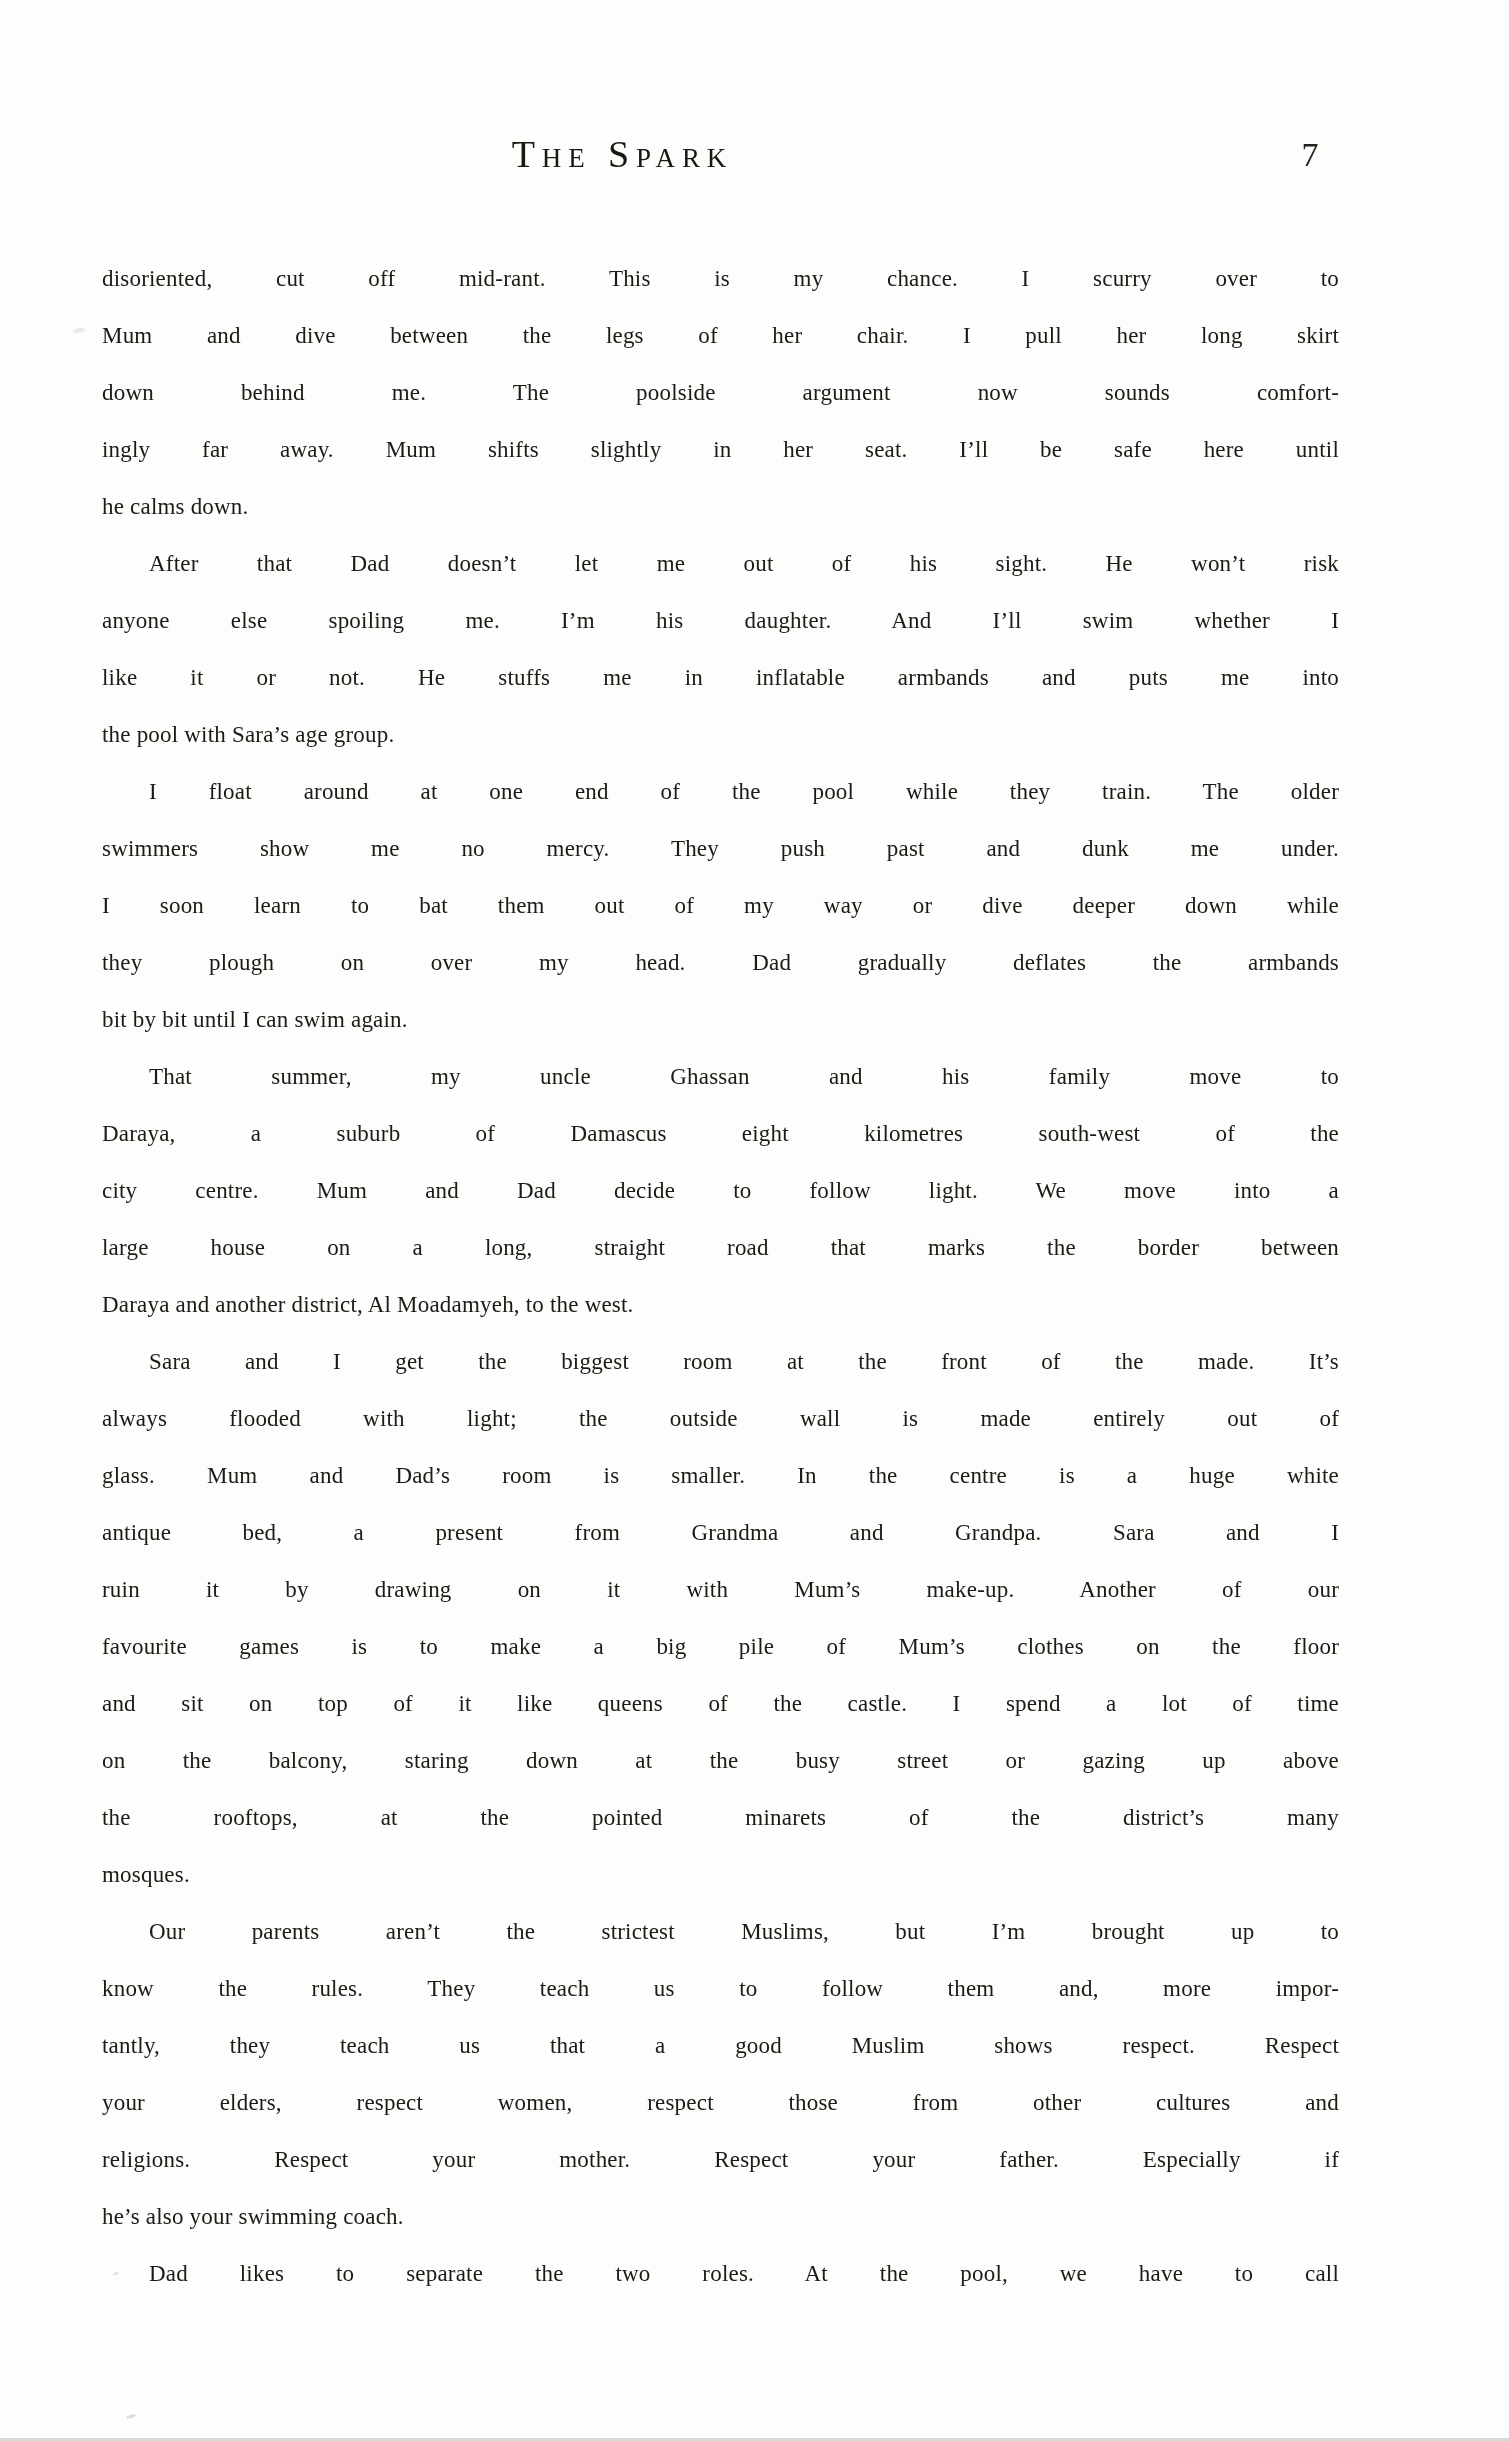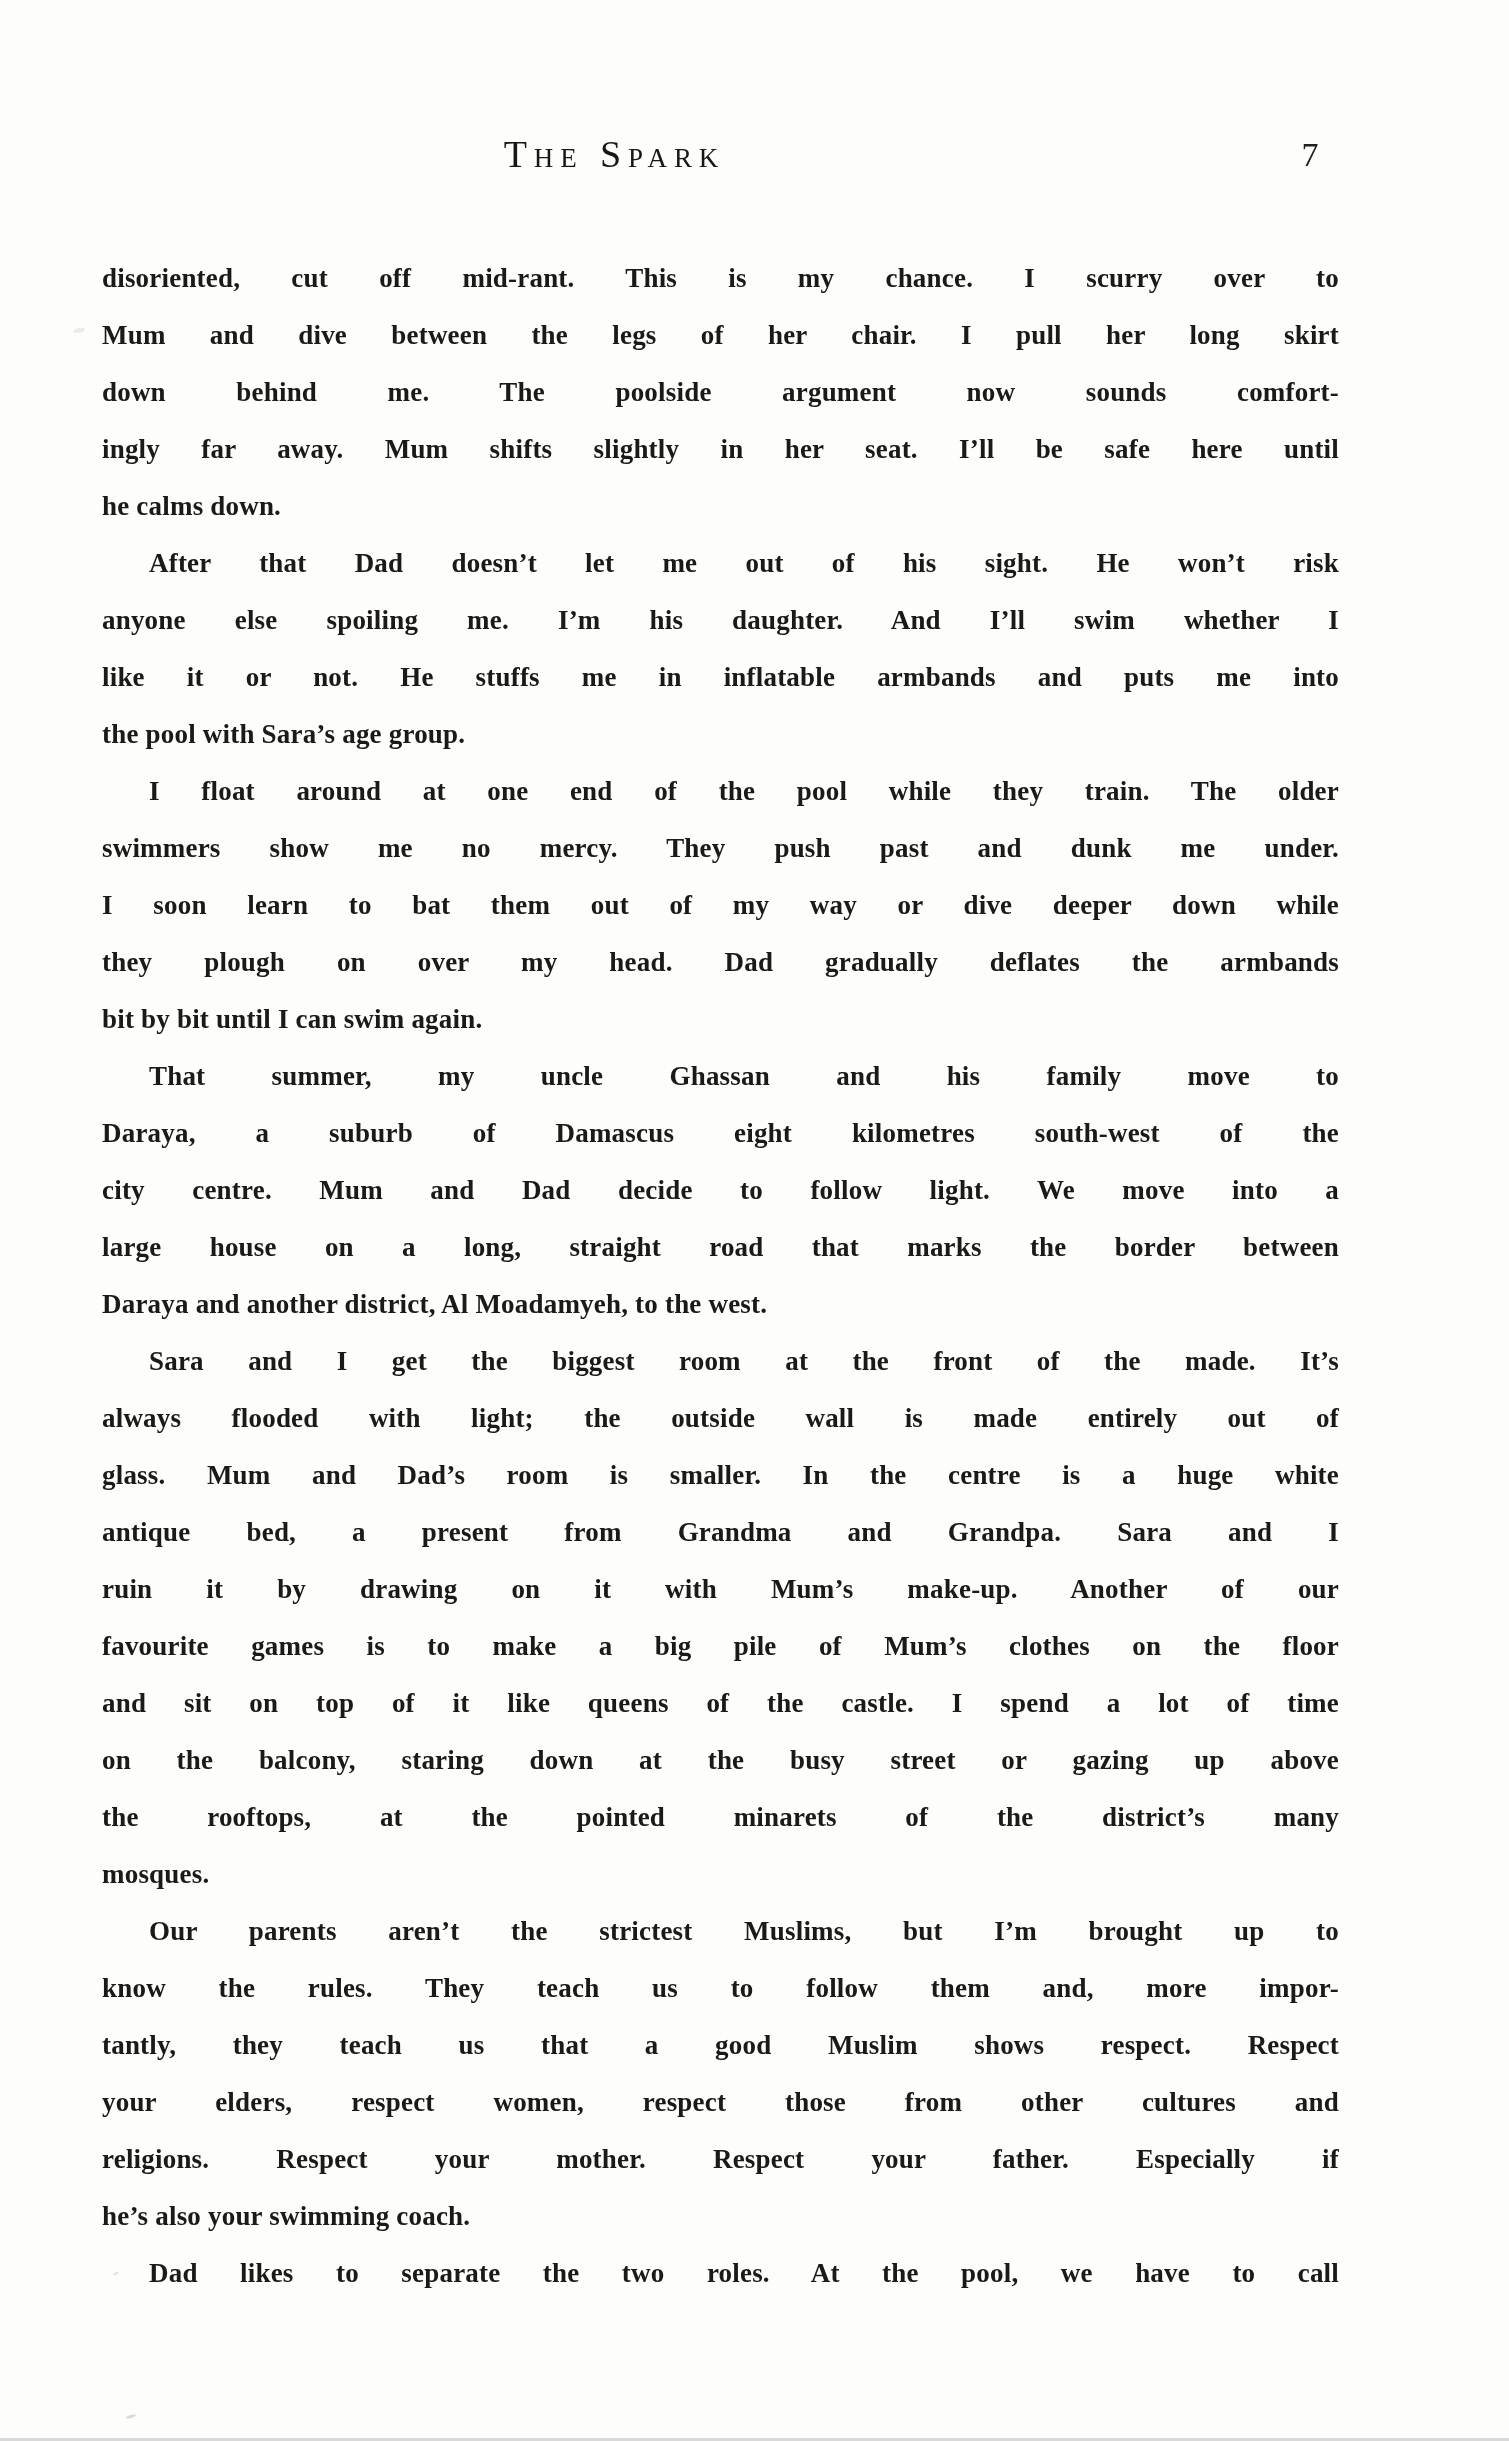--- a/index.html
+++ b/index.html
@@ -12,21 +12,21 @@
     width: 1509px;
     height: 2441px;
     background: #fdfdfc;
     overflow: hidden;
     font-family: "Liberation Serif", "DejaVu Serif", serif;
     color: #1c1a17;
   }
   .running-head {
     position: absolute;
     top: 132px;
-    left: 4px;
+    left: 12px;
     width: 1221px;
     text-align: center;
   }
   .chapter-title {
     font-variant: small-caps;
     font-size: 38px;
     letter-spacing: 6.9px;
     color: #191713;
   }
   .page-number {
@@ -38,28 +38,27 @@
     font-size: 34px;
     color: #22201c;
   }
   .text-block {
     position: absolute;
     top: 250px;
     left: 102px;
     width: 1237px;
   }
   .line {
-    font-size: 27px;
+    font-size: 23px;
     line-height: 57px;
     height: 57px;
     text-align: justify;
     text-align-last: justify;
     white-space: normal;
     letter-spacing: 0.2px;
-    font-weight: bold;
   }
   .line.last {
     text-align: right;
     text-align-last: left;
   }
   .line.indent {
     text-indent: 47px;
   }
   .scan-edge-bottom {
     position: absolute;

